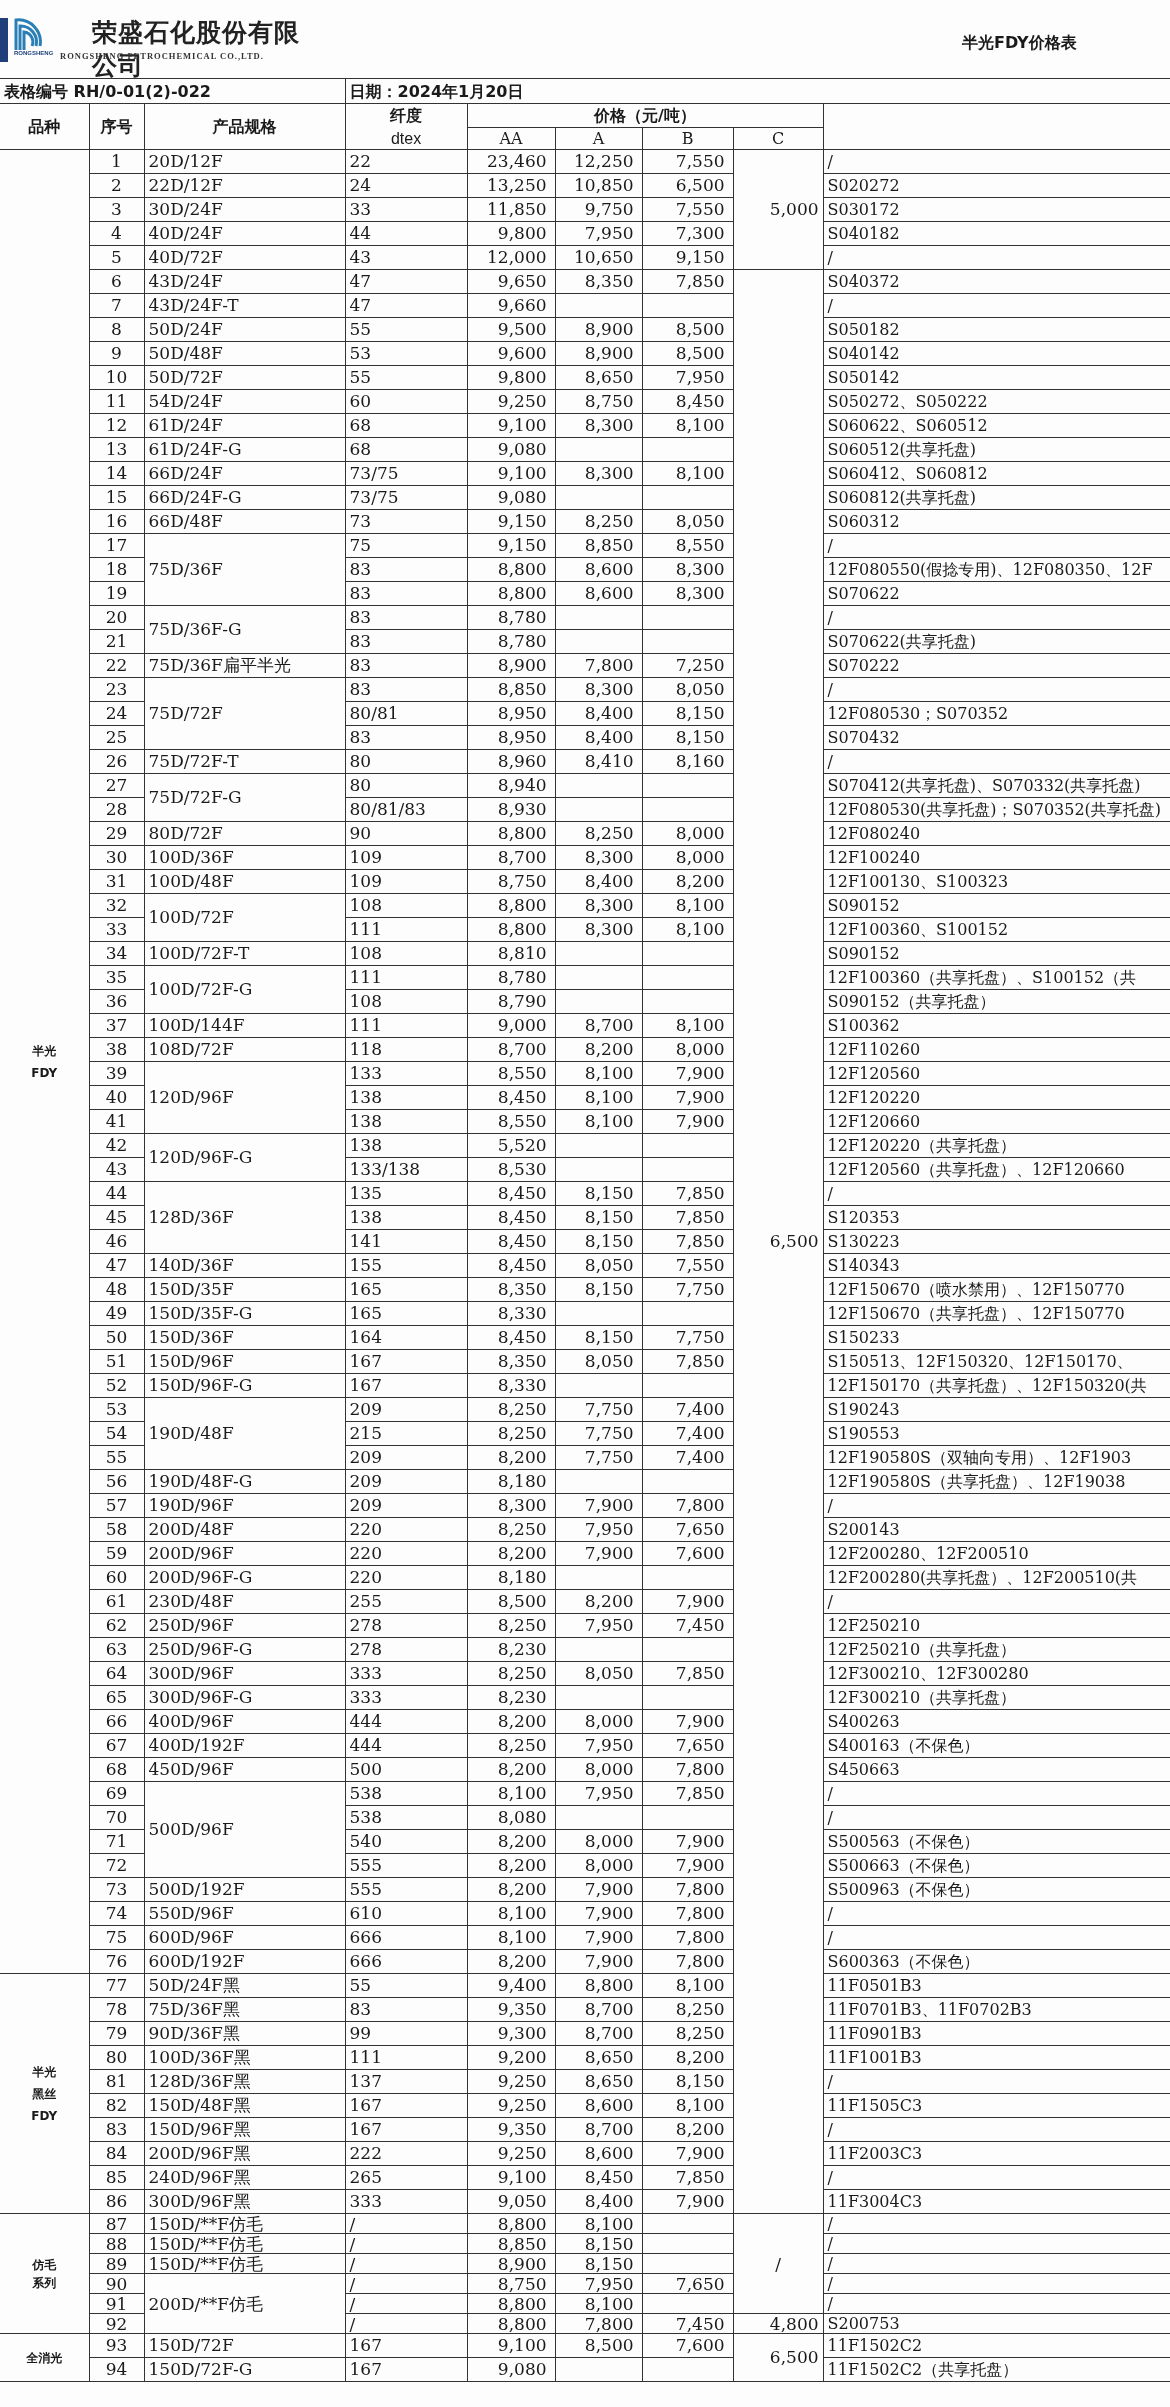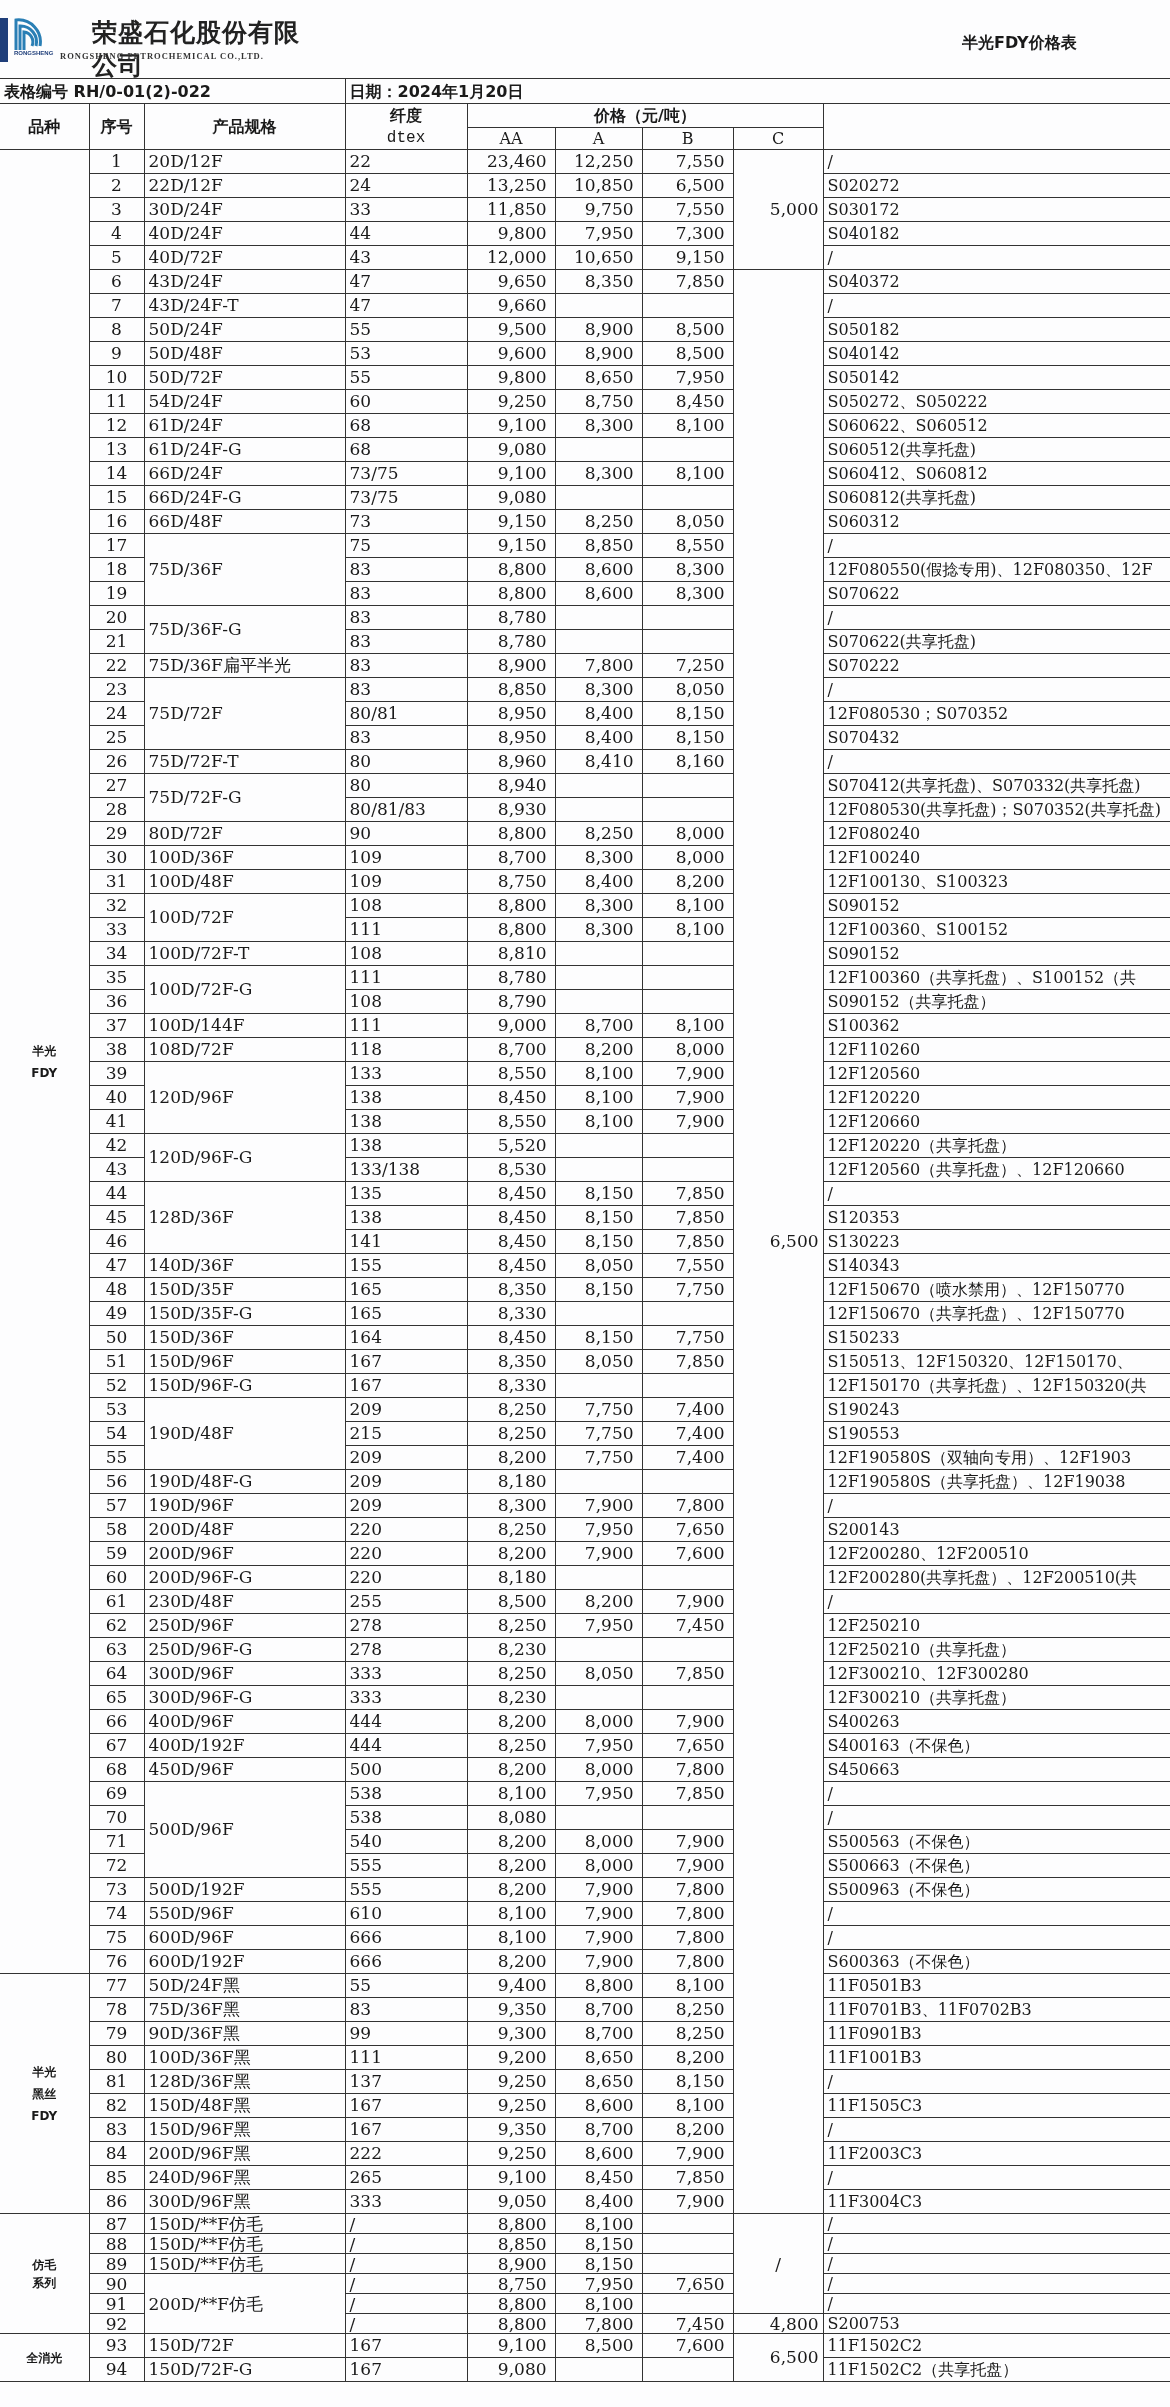--- a/index.html
+++ b/index.html
@@ -64,21 +64,21 @@
     </tr>
     <tr>
       <th rowspan="2" style="border-left:none">品种</th>
       <th rowspan="2">序号</th>
       <th rowspan="2">产品规格</th>
       <th style="border-bottom:none">纤度</th>
       <th colspan="4">价格（元/吨）</th>
       <th rowspan="2" style="border-right:none"></th>
     </tr>
     <tr class="hdr2">
-      <th style="border-top:none;font-weight:normal;font-family:Liberation Mono, monospace">dtex</th>
+      <th style="border-top:none;font-weight:normal;font-family:Liberation Sans, sans-serif">dtex</th>
       <th style="font-weight:normal;font-family:'DejaVu Serif',serif">AA</th>
       <th style="font-weight:normal;font-family:'DejaVu Serif',serif">A</th>
       <th style="font-weight:normal;font-family:'DejaVu Serif',serif">B</th>
       <th style="font-weight:normal;font-family:'DejaVu Serif',serif">C</th>
     </tr>
   </thead>
   <tbody id="tbody">
       <tr>
         <td class="cat" rowspan="76">半光<br>FDY</td>
         <td class="seq">1</td>

